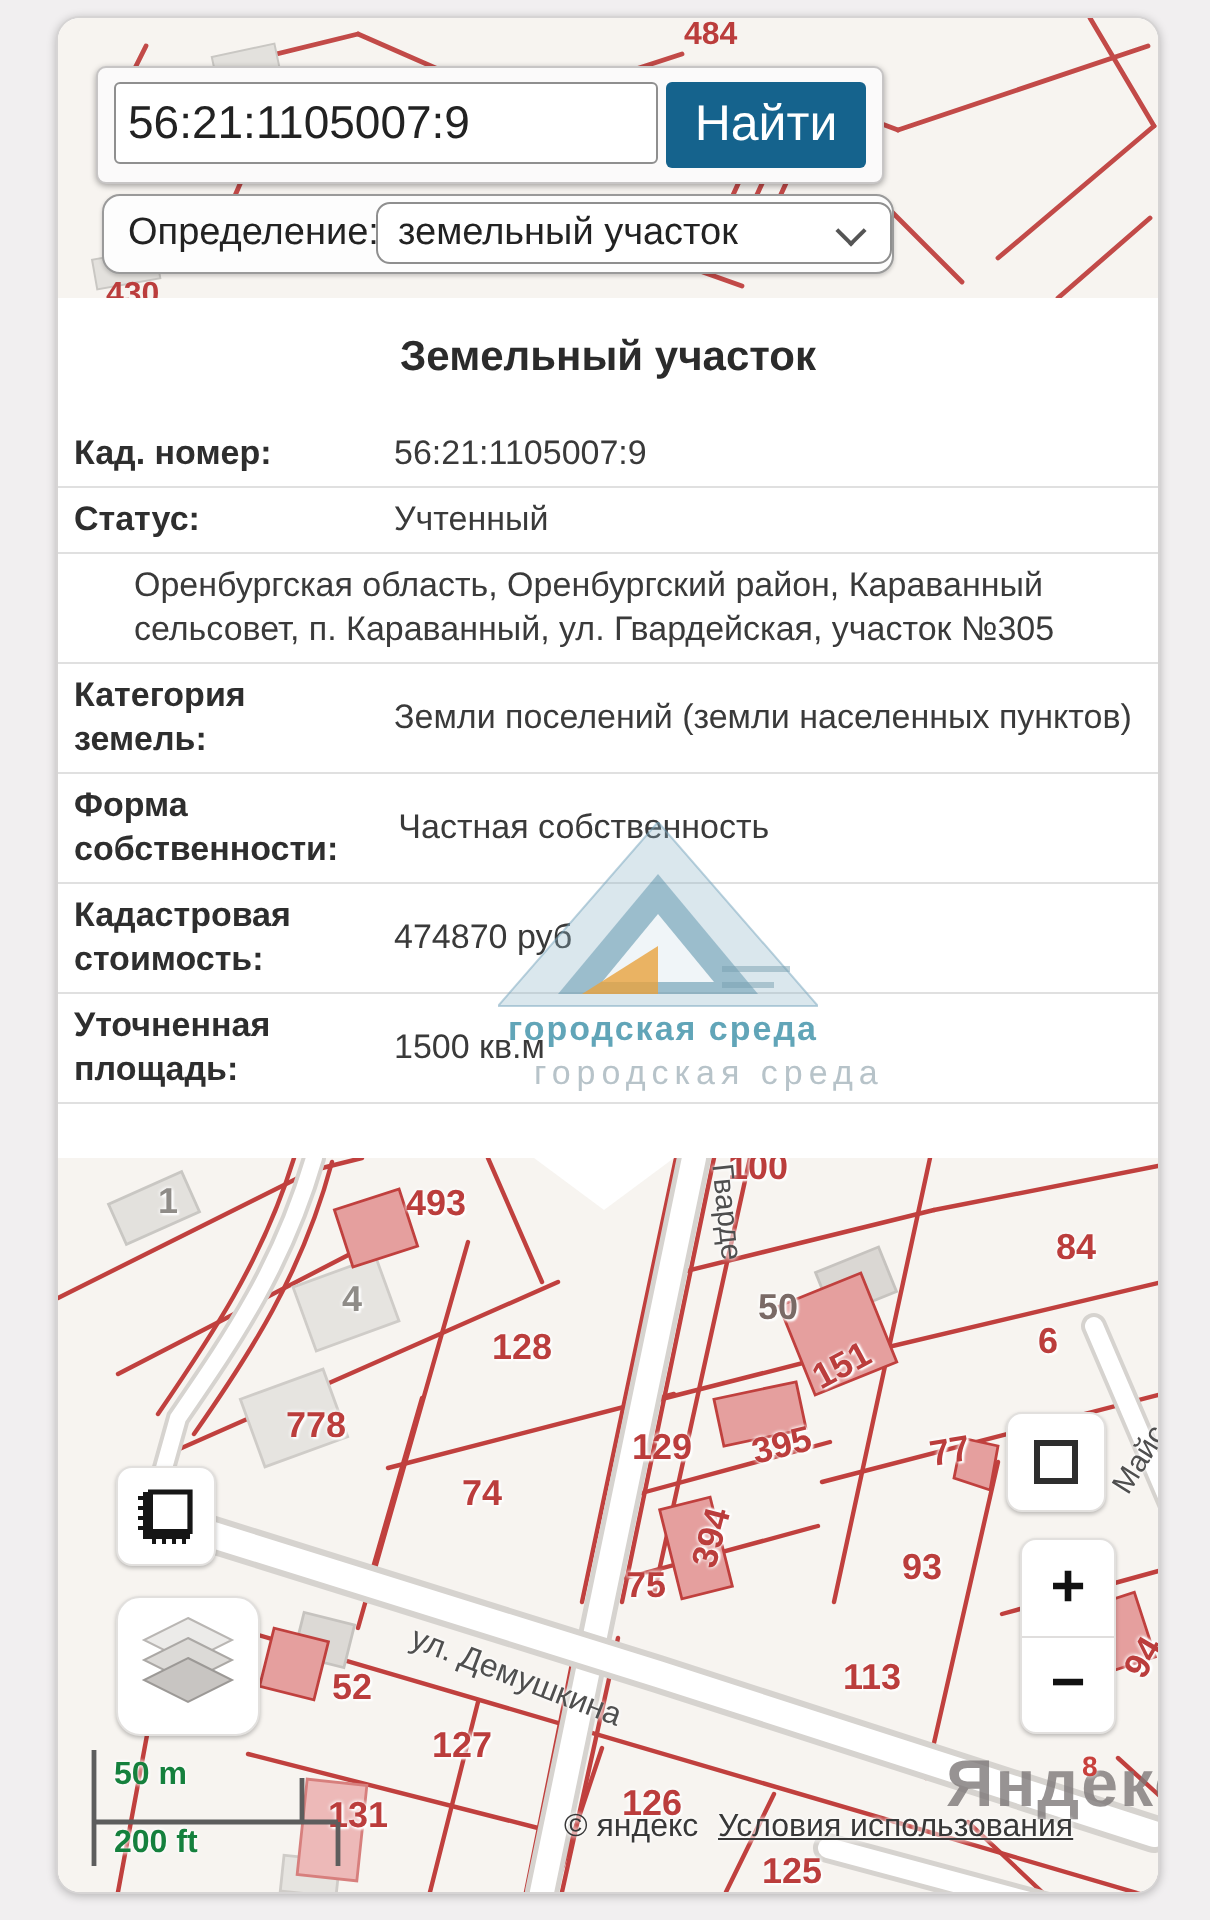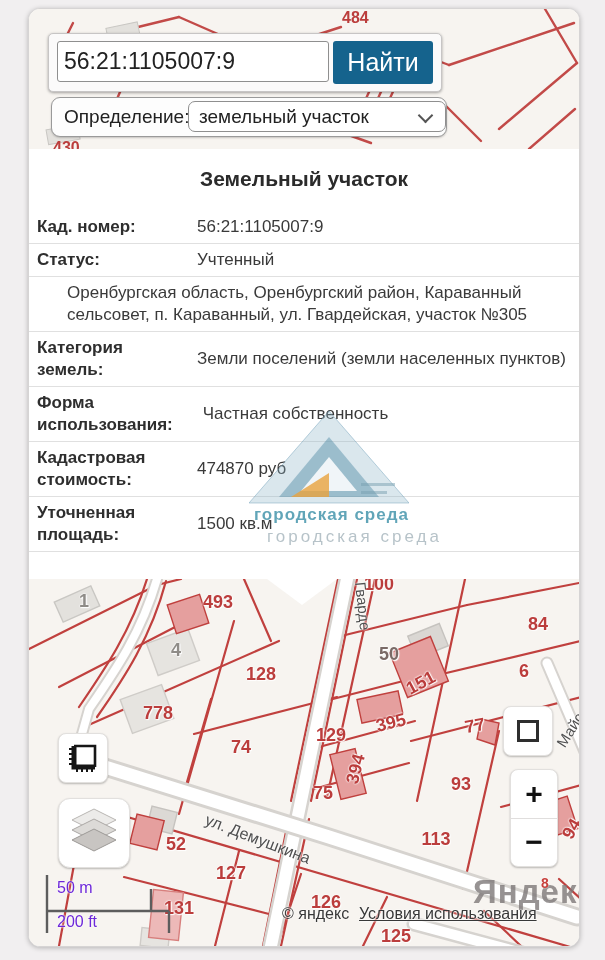--- a/index.html
+++ b/index.html
@@ -79,21 +79,21 @@
   .zoomstack{left:481px;top:190px;width:46px;height:96px;display:flex;flex-direction:column;}
   .zoomstack .zbtn{flex:1;display:flex;align-items:center;justify-content:center;font-size:30px;font-weight:bold;color:#111;}
   .zoomstack .zdiv{height:1px;background:#e0dedd;}
   .fsicon{position:absolute;left:13px;top:13px;width:22px;height:22px;}
   .fsicon span{position:absolute;width:8px;height:8px;border:0 solid #2e2e2e;}
   .fsicon .tl{left:0;top:0;border-left-width:3px;border-top-width:3px;}
   .fsicon .tr{right:0;top:0;border-right-width:3px;border-top-width:3px;}
   .fsicon .bl{left:0;bottom:0;border-left-width:3px;border-bottom-width:3px;}
   .fsicon .br{right:0;bottom:0;border-right-width:3px;border-bottom-width:3px;}
   .scalebar{position:absolute;left:14px;top:296px;width:170px;height:62px;}
-  .scalebar .txt{position:absolute;font-size:16px;color:#6d28d9;text-shadow:0 0 2px #fff,0 0 2px #fff;}
+  .scalebar .txt{position:absolute;font-size:16px;color:#15803d;text-shadow:0 0 2px #fff,0 0 2px #fff;font-weight:bold;}
   .attr{position:absolute;font-size:16px;color:#383838;text-shadow:0 0 2px #fff,0 0 2px #fff;white-space:nowrap;}
   .ylogo{position:absolute;left:444px;top:294px;font-size:33px;font-weight:bold;color:rgba(125,120,120,.8);letter-spacing:1px;}
   .ylogo-sup{position:absolute;left:512px;top:296px;font-size:14px;font-weight:bold;color:#c8403c;text-shadow:0 0 2px #fff;}
 </style>
 </head>
 <body>
 
 <div class="card">
 
   <div class="topmap">
@@ -153,21 +153,21 @@
       <div class="val">Учтенный</div>
     </div>
     <div class="row">
       <div class="val">Оренбургская область, Оренбургский район, Караванный сельсовет, п. Караванный, ул. Гвардейская, участок №305</div>
     </div>
     <div class="row">
       <div class="lbl">Категория земель:</div>
       <div class="val">Земли поселений (земли населенных пунктов)</div>
     </div>
     <div class="row">
-      <div class="lbl">Форма использования:</div>
+      <div class="lbl">Форма собственности:</div>
       <div class="val">Частная собственность</div>
     </div>
     <div class="row">
       <div class="lbl">Кадастровая стоимость:</div>
       <div class="val">474870 руб</div>
     </div>
     <div class="row">
       <div class="lbl">Уточненная площадь:</div>
       <div class="val">1500 кв.м</div>
     </div>
@@ -263,21 +263,21 @@
     <span class="mlabel" style="left:177px;top:23px;margin-left:12px;">493</span>
     <span class="mlabel gray" style="left:147px;top:71px;">4</span>
     <span class="mlabel" style="left:232px;top:95px;">128</span>
     <span class="mlabel dkgray" style="left:360px;top:75px;">50</span>
     <span class="mlabel" style="left:392px;top:104px;transform:translate(-50%,-50%) rotate(-28deg);">151</span>
     <span class="mlabel" style="left:509px;top:45px;text-align:center;">84</span>
     <span class="mlabel" style="left:495px;top:92px;">6</span>
     <span class="mlabel" style="left:129px;top:134px;">778</span>
     <span class="mlabel" style="left:212px;top:168px;">74</span>
     <span class="mlabel" style="left:362px;top:144px;transform:translate(-50%,-50%) rotate(-14deg);">395</span>
-    <span class="mlabel" style="left:302px;top:156px;">129</span>
+    <span class="mlabel" style="left:302px;top:145px;">129</span>
     <span class="mlabel" style="left:446px;top:147px;transform:translate(-50%,-50%) rotate(-10deg);">77</span>
     <span class="mlabel" style="left:327px;top:190px;transform:translate(-50%,-50%) rotate(-75deg);">394</span>
     <span class="mlabel" style="left:294px;top:214px;">75</span>
     <span class="mlabel" style="left:432px;top:205px;">93</span>
     <span class="mlabel" style="left:407px;top:260px;">113</span>
     <span class="mlabel" style="left:137px;top:265px;padding-left:20px;">52</span>
     <span class="mlabel" style="left:202px;top:294px;">127</span>
     <span class="mlabel" style="left:297px;top:323px;">126</span>
     <span class="mlabel" style="left:150px;top:329px;">131</span>
     <span class="mlabel" style="left:367px;top:357px;">125</span>

